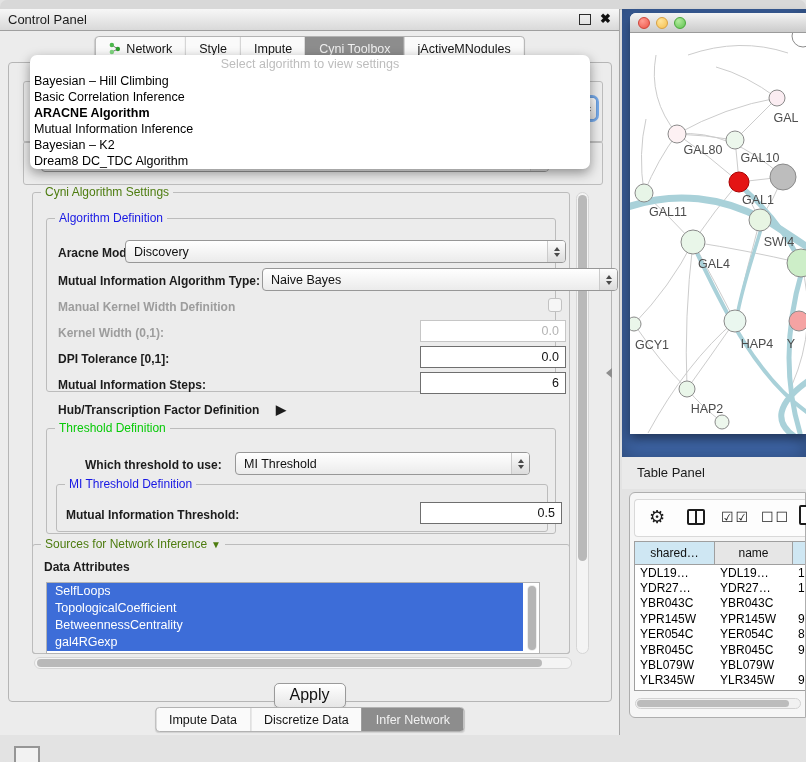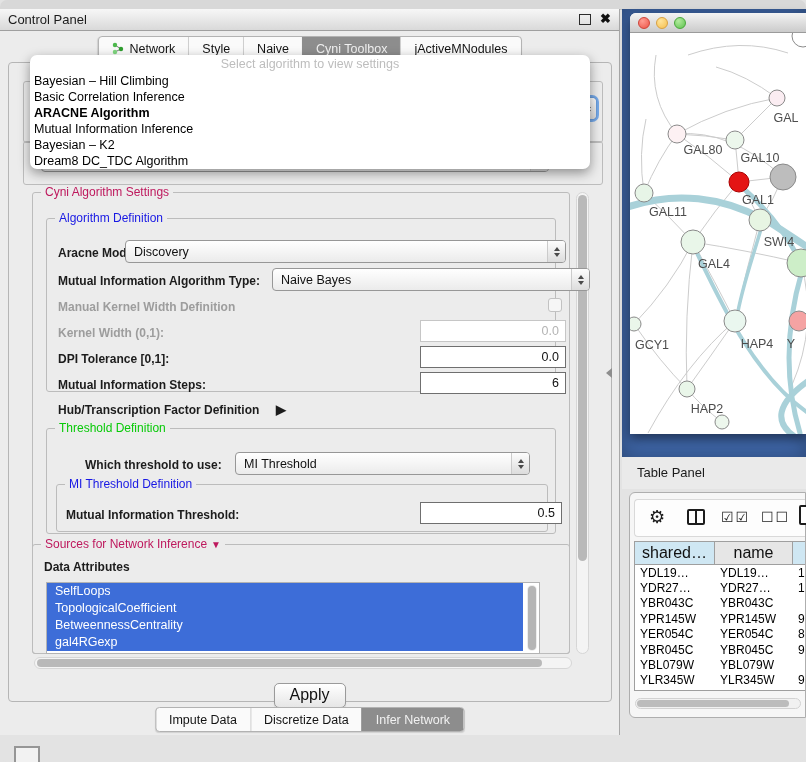--- a/index.html
+++ b/index.html
@@ -20,21 +20,21 @@
   .tabstrip{position:absolute;left:50%;transform:translateX(-50%);display:flex;align-items:stretch;border:1px solid #b2b2b2;border-radius:4px;background:#fafafa;height:23px;overflow:hidden;font-size:12.5px;white-space:nowrap;box-shadow:0 1px 1px rgba(0,0,0,.12);}
   .tab{display:flex;align-items:center;gap:5px;padding:0 13px;border-left:1px solid #cfcfcf;color:#141414;}
   .tab:first-child{border-left:none;}
   .tab.sel{background:#8d8d8d;color:#f1f1f1;border-left-color:#8d8d8d;}
 
   
   .content-panel{position:absolute;left:8px;top:53px;width:604px;height:640px;border:1px solid #b5b5b5;border-radius:4px;background:#ececec;box-sizing:border-box;}
 
   
   .groupbox{position:absolute;border:1px solid #bcbcbc;border-radius:3px;box-sizing:border-box;}
-  .legend{position:absolute;top:-8px;left:8px;background:#ececec;padding:0 4px;font-size:12px;color:#be185d;white-space:nowrap;display:flex;align-items:center;gap:4px;}
+  .legend{position:absolute;top:-8px;left:8px;background:#ececec;padding:0 4px;font-size:12px;color:#4d7c0f;white-space:nowrap;display:flex;align-items:center;gap:4px;}
   .legend.blue{color:#1818e4;}
   .legend.green{color:#07ca07;}
 
   .lbl{position:absolute;font-size:12px;font-weight:bold;color:#1c1c1c;white-space:nowrap;}
   .lbl.disabled{color:#9d9d9d;}
 
   .combo{position:absolute;display:flex;align-items:center;border:1px solid #979797;border-radius:4px;background:linear-gradient(#ffffff,#ebebeb);font-size:12.5px;color:#111;padding-left:8px;box-sizing:border-box;height:23px;}
   .combo .stepper{margin-left:auto;width:17px;align-self:stretch;display:flex;flex-direction:column;align-items:center;justify-content:center;gap:2px;border-left:1px solid #cbcbcb;background:linear-gradient(#fdfdfd,#dcdcdc);border-radius:0 3px 3px 0;}
   .tri-up{width:0;height:0;border-left:3.5px solid transparent;border-right:3.5px solid transparent;border-bottom:4.5px solid #4a4a4a;}
   .tri-down{width:0;height:0;border-left:3.5px solid transparent;border-right:3.5px solid transparent;border-top:4.5px solid #4a4a4a;}
@@ -88,21 +88,21 @@
   .t-toolbar{position:absolute;left:4px;top:6px;right:0;height:36px;background:#fdfdfd;border:1px solid #d9d9d9;border-right:none;border-radius:4px 0 0 4px;}
   .t-icon{position:absolute;top:7px;color:#1c1c1c;}
   .gear{left:14px;font-size:18px;line-height:20px;}
   .cols-icon{left:52px;top:9px;width:18px;height:16px;border:2px solid #1c1c1c;border-radius:2px;box-sizing:border-box;}
   .cols-icon::after{content:"";position:absolute;left:6px;top:0;width:2px;height:12px;background:#1c1c1c;}
   .checks{left:86px;font-size:14px;letter-spacing:2px;top:9px;}
   .unchecks{left:126px;font-size:14px;letter-spacing:2px;top:9px;}
   .doc-icon{left:164px;top:5px;width:15px;height:20px;border:2px solid #1c1c1c;border-radius:2px;background:#fff;box-sizing:border-box;}
 
   .ttable{position:absolute;left:4px;top:48px;right:0;bottom:26px;overflow:hidden;background:#fff;border:1px solid #9f9f9f;border-right:none;box-sizing:border-box;}
-  .thead{display:flex;height:22px;border-bottom:1px solid #9f9f9f;font-size:16px;color:#111;}
+  .thead{display:flex;height:22px;border-bottom:1px solid #9f9f9f;font-size:12px;color:#111;}
   .th{display:flex;align-items:center;justify-content:center;box-sizing:border-box;border-right:1px solid #9f9f9f;}
   .th.c0{width:80px;background:#cfe7f3;}
   .th.c1{width:78px;background:#e6e6e6;}
   .th.c2{flex:1;background:#cfe7f3;border-right:none;}
   .tr{display:flex;height:15.4px;font-size:12px;color:#000;align-items:center;}
   .td{box-sizing:border-box;padding-left:5px;overflow:hidden;white-space:nowrap;}
   .td.c0{width:80px;}
   .td.c1{width:78px;}
   .td.c2{flex:1;}
   .t-sbh{position:absolute;left:5px;bottom:8px;width:166px;height:11px;background:#f1f1f1;border:1px solid #d2d2d2;border-radius:6px;box-sizing:border-box;}
@@ -129,21 +129,21 @@
           <circle cx="3" cy="3" r="2.2" fill="#4db84d"></circle>
           <circle cx="9" cy="7" r="2.2" fill="#2f9e2f"></circle>
           <circle cx="3" cy="10" r="2.2" fill="#7fd67f"></circle>
         </svg>
         <span>Network</span>
       </div>
       <div class="tab">
           <span>Style</span>
         </div>
       <div class="tab">
-          <span>Naive</span>
+          <span>Impute</span>
         </div>
       <div class="tab sel">
           <span>Cyni Toolbox</span>
         </div>
       <div class="tab">
           <span>jActiveMNodules</span>
         </div>
     </div>
 
     <div class="content-panel">
@@ -187,21 +187,21 @@
     </div>
     <span class="lbl" style="left:58px;top:237px;">Aracne Mode:</span>
     <div class="combo" style="left:125px;top:231px;width:441px;">
       <span>Discovery</span>
       <span class="stepper">
           <span class="tri-up"></span>
           <span class="tri-down"></span>
         </span>
     </div>
     <span class="lbl" style="left:58px;top:265px;">Mutual Information Algorithm Type:</span>
-    <div class="combo" style="left:272px;top:259px;width:318px;">
+    <div class="combo" style="left:262px;top:259px;width:356px;">
       <span>Naive Bayes</span>
       <span class="stepper">
           <span class="tri-up"></span>
           <span class="tri-down"></span>
         </span>
     </div>
     <span class="lbl disabled" style="left:58px;top:291px;">Manual Kernel Width Definition</span>
     <span class="checkbox" style="left:548px;top:289px;"></span>
     <span class="lbl disabled" style="left:58px;top:317px;">Kernel Width (0,1):</span>
     <div class="field disabled" style="left:420px;top:311px;width:146px;">0.0</div>

